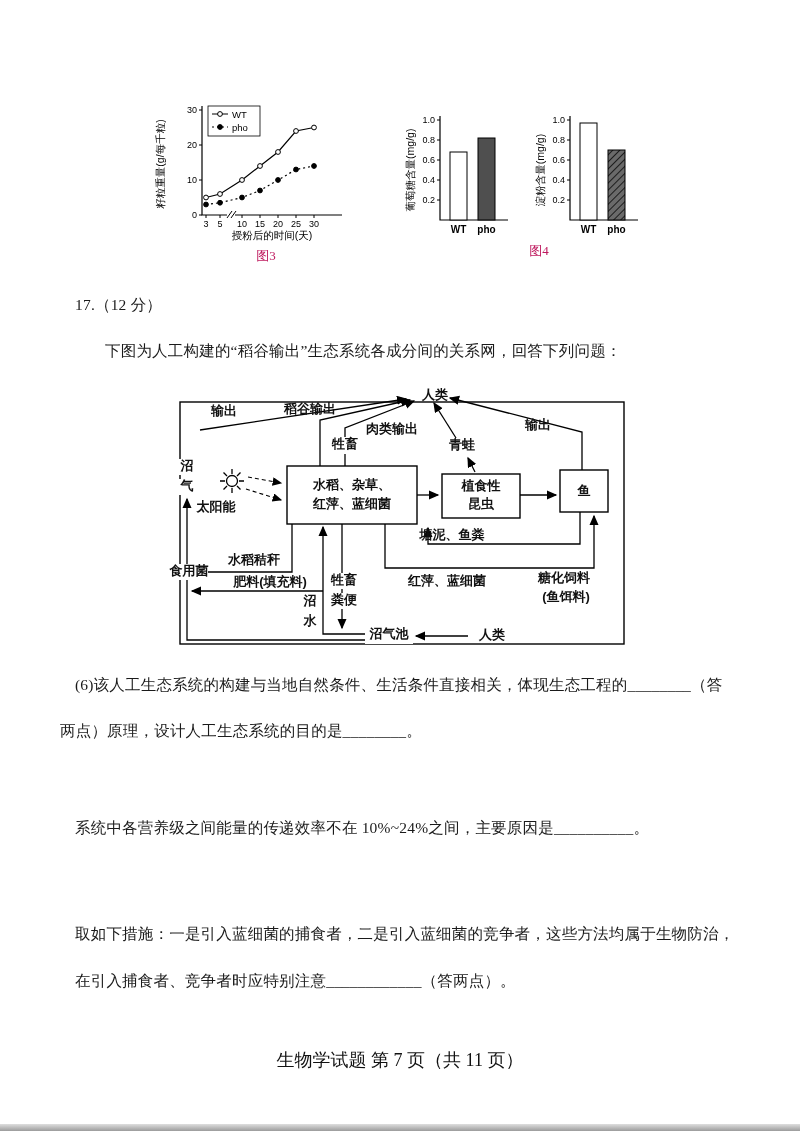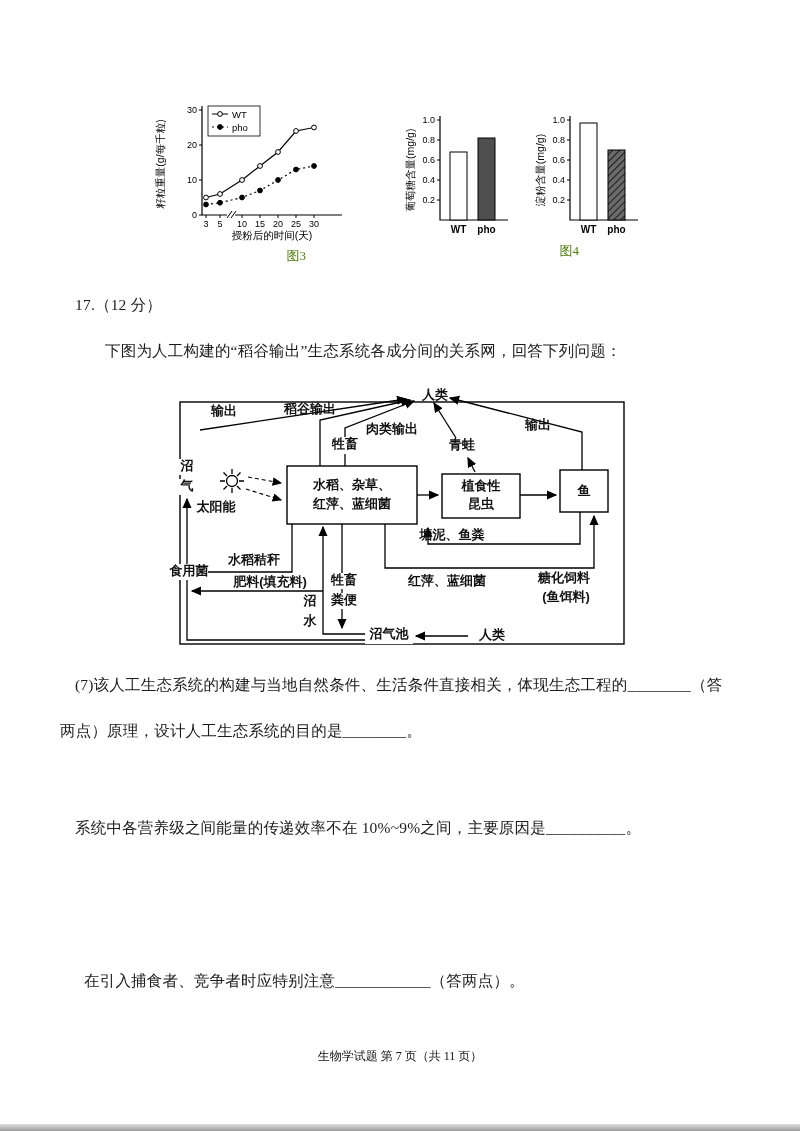--- a/index.html
+++ b/index.html
@@ -1,22 +1,22 @@
 <!DOCTYPE html>
 <html><head>
 <meta charset="utf-8">
 <style>
   html,body{margin:0;padding:0;background:#fff;}
   .page{position:relative;width:800px;height:1131px;background:#ffffff;overflow:hidden;
         font-family:"Liberation Serif",serif;color:#1a1a1a;}
   .tline{position:absolute;font-size:15.5px;line-height:1.2;white-space:pre;letter-spacing:0.2px;color:#1a1a1a;text-align:right;}
-  .caption{position:absolute;text-align:right;font-size:13px;color:#4d7c0f;}
+  .caption{position:absolute;text-align:center;font-size:13px;color:#be185d;}
   svg.chart{position:absolute;overflow:visible;}
   svg.diagram{position:absolute;overflow:visible;}
-  .footer{position:absolute;left:0;right:0;top:1048px;text-align:center;font-size:12px;color:#111;}
+  .footer{position:absolute;left:0;right:0;top:1048px;text-align:center;font-size:18px;color:#111;}
   .page-edge{position:absolute;left:0;right:0;bottom:0;height:7px;background:linear-gradient(#dedede,#9c9c9c);}
   .dline{fill:none;stroke:#000;stroke-width:1.4;}
   .darr{fill:none;stroke:#000;stroke-width:1.3;marker-end:url(#ah);}
   .ddash{fill:none;stroke:#000;stroke-width:1.2;stroke-dasharray:4 3;marker-end:url(#ah);}
   .dtxt{font-family:"Liberation Sans",sans-serif;font-size:13px;font-weight:bold;fill:#111;
         text-anchor:middle;dominant-baseline:middle;}
   .dbg{fill:#ffffff;}
   .sun{stroke:#000;stroke-width:1.3;fill:#fff;}
 </style>
 </head>
@@ -196,20 +196,21 @@
     <text class="dtxt" x="174" y="215">粪便</text>
     <text class="dtxt" x="277" y="196">红萍、蓝细菌</text>
     <text class="dtxt" x="394" y="193">糖化饲料</text>
     <text class="dtxt" x="396" y="212">(鱼饵料)</text>
     <text class="dtxt" x="140" y="216">沼</text>
     <text class="dtxt" x="140" y="236">水</text>
     <text class="dtxt" x="219" y="249">沼气池</text>
     <text class="dtxt" x="322" y="250">人类</text>
   </svg>
 
-  <div class="tline" style="left:75px;top:676px">(7)该人工生态系统的构建与当地自然条件、生活条件直接相关，体现生态工程的________（答</div>
+  <div class="tline" style="left:75px;top:676px">(6)该人工生态系统的构建与当地自然条件、生活条件直接相关，体现生态工程的________（答</div>
   <div class="tline" style="left:60px;top:722px">两点）原理，设计人工生态系统的目的是________。</div>
-  <div class="tline" style="left:75px;top:819px">系统中各营养级之间能量的传递效率不在 10%~9%之间，主要原因是__________。</div>
-  <div class="tline" style="left:84px;top:972px">在引入捕食者、竞争者时应特别注意____________（答两点）。</div>
+  <div class="tline" style="left:75px;top:819px">系统中各营养级之间能量的传递效率不在 10%~24%之间，主要原因是__________。</div>
+  <div class="tline" style="left:75px;top:925px">取如下措施：一是引入蓝细菌的捕食者，二是引入蓝细菌的竞争者，这些方法均属于生物防治，</div>
+  <div class="tline" style="left:75px;top:972px">在引入捕食者、竞争者时应特别注意____________（答两点）。</div>
 
   <div class="footer">生物学试题 第 7 页（共 11 页）</div>
   <div class="page-edge"></div>
 </div>
 
 </body></html>

